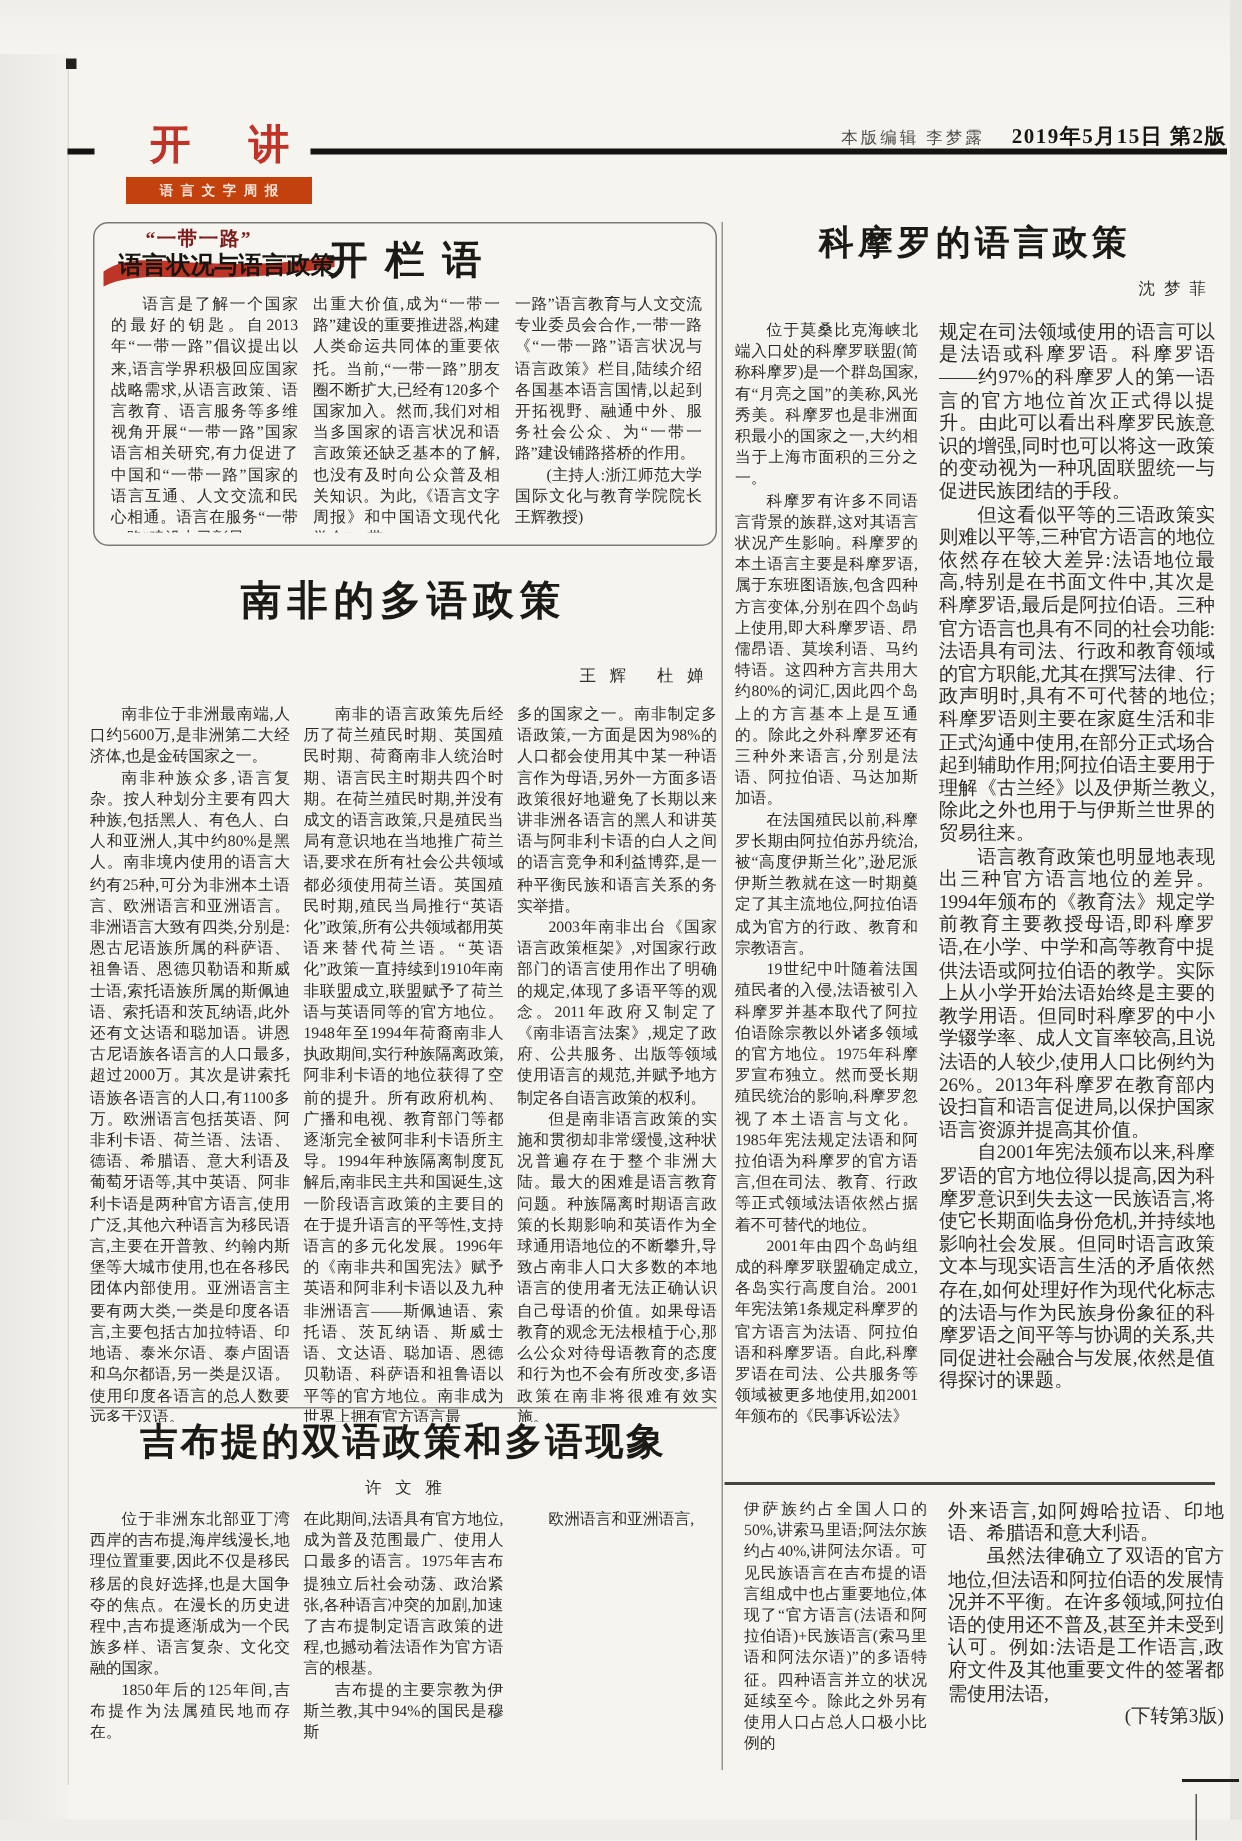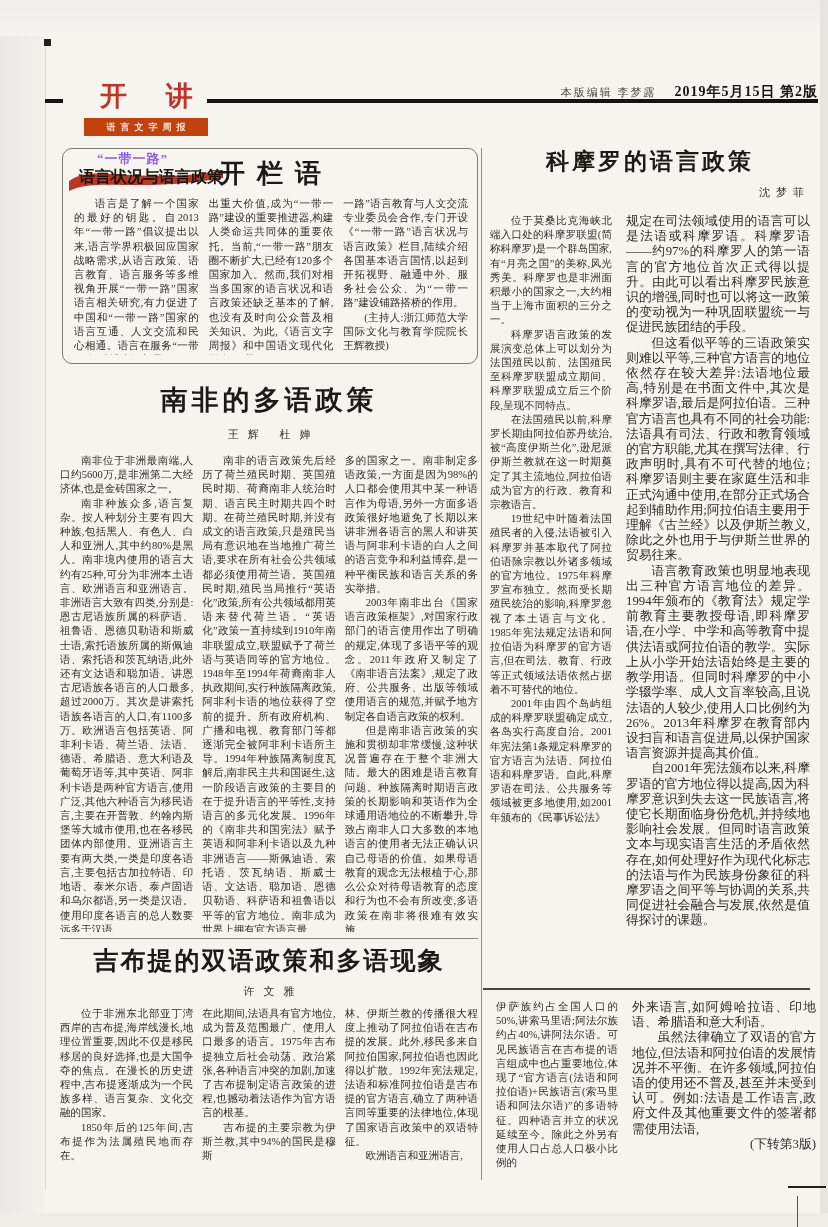--- a/index.html
+++ b/index.html
@@ -37,29 +37,29 @@
   .col p.cont{text-indent:0;}
   .col p.turn{text-align:right;text-indent:0;}
   .body-sm .col p, .col.f-sm p{font-size:10.5px;line-height:14.2px;}
   .col.f-lg p{font-size:12.8px;line-height:15.2px;}
 
   
   .opener{position:absolute;left:62px;top:148px;width:414px;height:214px;border:1.5px solid #7c7a74;border-radius:10px;background:#f6f5f0;}
   .opener-title{position:absolute;left:0;right:0;top:7px;font-size:26px;letter-spacing:12px;padding-left:12px;}
   .badge{position:absolute;left:4px;top:0px;width:158px;height:46px;}
   .badge svg{position:absolute;left:0;top:4px;}
-  .badge .b1{position:absolute;left:30px;top:1px;font-weight:bold;font-size:13px;letter-spacing:1px;color:#8b5cf6;}
+  .badge .b1{position:absolute;left:30px;top:1px;font-weight:bold;font-size:13px;letter-spacing:1px;color:#7f1d1d;}
   .badge .b2{position:absolute;left:12px;top:18px;font-weight:bold;font-size:16px;color:#17150f;white-space:nowrap;}
   .opener .cols{position:absolute;left:11px;right:9px;top:48px;height:158px;gap:10px;}
   .opener .col{flex:1;}
 
   
   .south{position:absolute;left:60px;top:382px;width:418px;}
   .south .sec-title{font-size:27px;letter-spacing:4px;}
-  .south .sec-author{margin-top:9px;}
+  .south .sec-author{margin-top:25px;text-align:right;}
   .south .cols{margin-top:12px;height:478px;gap:9px;}
   .south .col{flex:1;}
 
   .rule-sa{position:absolute;left:60px;top:938px;width:418px;height:1px;background:#8b8880;}
 
   
   .dji{position:absolute;left:60px;top:944px;width:418px;}
   .dji .sec-title{font-size:25px;letter-spacing:2px;}
   .dji .sec-author{margin-top:7px;}
   .dji .cols{margin-top:8px;height:222px;gap:9px;}
@@ -117,21 +117,21 @@
   </div>
   <div class="opener-title sec-title">开栏语</div>
   <div class="cols body-sm">
       <div class="col">
         <p>语言是了解一个国家的最好的钥匙。自2013年“一带一路”倡议提出以来,语言学界积极回应国家战略需求,从语言政策、语言教育、语言服务等多维视角开展“一带一路”国家语言相关研究,有力促进了中国和“一带一路”国家的语言互通、人文交流和民心相通。语言在服务“一带一路”建设中已彰显</p>
       </div>
       <div class="col">
         <p class="cont">出重大价值,成为“一带一路”建设的重要推进器,构建人类命运共同体的重要依托。当前,“一带一路”朋友圈不断扩大,已经有120多个国家加入。然而,我们对相当多国家的语言状况和语言政策还缺乏基本的了解,也没有及时向公众普及相关知识。为此,《语言文字周报》和中国语文现代化学会“一带</p>
       </div>
       <div class="col">
-        <p class="cont">一路”语言教育与人文交流专业委员会合作,专门开设《“一带一路”语言状况与语言政策》栏目,陆续介绍各国基本语言国情,以起到开拓视野、融通中外、服务社会公众、为“一带一路”建设铺路搭桥的作用。</p>
+        <p class="cont">一路”语言教育与人文交流专业委员会合作,一带一路《“一带一路”语言状况与语言政策》栏目,陆续介绍各国基本语言国情,以起到开拓视野、融通中外、服务社会公众、为“一带一路”建设铺路搭桥的作用。</p>
         <p>(主持人:浙江师范大学国际文化与教育学院院长  王辉教授)</p>
       </div>
     </div>
 </div>
 
 <div class="south">
   <div class="sec-title">南非的多语政策</div>
   <div class="sec-author">王辉  杜婵</div>
   <div class="cols body-sm">
       <div class="col">
@@ -157,35 +157,34 @@
   <div class="cols body-sm">
       <div class="col">
         <p>位于非洲东北部亚丁湾西岸的吉布提,海岸线漫长,地理位置重要,因此不仅是移民移居的良好选择,也是大国争夺的焦点。在漫长的历史进程中,吉布提逐渐成为一个民族多样、语言复杂、文化交融的国家。</p>
         <p>1850年后的125年间,吉布提作为法属殖民地而存在。</p>
       </div>
       <div class="col">
         <p class="cont">在此期间,法语具有官方地位,成为普及范围最广、使用人口最多的语言。1975年吉布提独立后社会动荡、政治紧张,各种语言冲突的加剧,加速了吉布提制定语言政策的进程,也撼动着法语作为官方语言的根基。</p>
         <p>吉布提的主要宗教为伊斯兰教,其中94%的国民是穆斯</p>
       </div>
       <div class="col">
-        <p class="cont">林。伊斯兰教的传播很大程度上推动了阿拉伯语在吉布提的发展。此外,移民多来自阿拉伯国家,阿拉伯语也因此得以扩散。1992年宪法规定,法语和标准阿拉伯语是吉布提的官方语言,确立了两种语言同等重要的法律地位,体现了国家语言政策中的双语特征。</p>
         <p>欧洲语言和亚洲语言,</p>
       </div>
     </div>
 </div>
 
 <div class="vrule"></div>
 
 <div class="como">
   <div class="sec-title">科摩罗的语言政策</div>
   <div class="sec-author">沈梦菲</div>
   <div class="cols">
       <div class="col w-narrow f-sm">
         <p>位于莫桑比克海峡北端入口处的科摩罗联盟(简称科摩罗)是一个群岛国家,有“月亮之国”的美称,风光秀美。科摩罗也是非洲面积最小的国家之一,大约相当于上海市面积的三分之一。</p>
-        <p>科摩罗语言政策的发展演变总体上可以划分为法国殖民以前、法国殖民至科摩罗联盟成立期间、科摩罗联盟成立后三个阶段,呈现不同特点。</p>
+        <p>科摩罗有许多不同语言背景的族群,这对其语言状况产生影响。科摩罗的本土语言主要是科摩罗语,属于东班图语族,包含四种方言变体,分别在四个岛屿上使用,即大科摩罗语、昂儒昂语、莫埃利语、马约特语。这四种方言共用大约80%的词汇,因此四个岛上的方言基本上是互通的。除此之外科摩罗还有三种外来语言,分别是法语、阿拉伯语、马达加斯加语。</p>
         <p>在法国殖民以前,科摩罗长期由阿拉伯苏丹统治,被“高度伊斯兰化”,逊尼派伊斯兰教就在这一时期奠定了其主流地位,阿拉伯语成为官方的行政、教育和宗教语言。</p>
         <p>19世纪中叶随着法国殖民者的入侵,法语被引入科摩罗并基本取代了阿拉伯语除宗教以外诸多领域的官方地位。1975年科摩罗宣布独立。然而受长期殖民统治的影响,科摩罗忽视了本土语言与文化。1985年宪法规定法语和阿拉伯语为科摩罗的官方语言,但在司法、教育、行政等正式领域法语依然占据着不可替代的地位。</p>
         <p>2001年由四个岛屿组成的科摩罗联盟确定成立,各岛实行高度自治。2001年宪法第1条规定科摩罗的官方语言为法语、阿拉伯语和科摩罗语。自此,科摩罗语在司法、公共服务等领域被更多地使用,如2001年颁布的《民事诉讼法》</p>
       </div>
       <div class="col w-wide f-lg">
         <p class="cont">规定在司法领域使用的语言可以是法语或科摩罗语。科摩罗语——约97%的科摩罗人的第一语言的官方地位首次正式得以提升。由此可以看出科摩罗民族意识的增强,同时也可以将这一政策的变动视为一种巩固联盟统一与促进民族团结的手段。</p>
         <p>但这看似平等的三语政策实则难以平等,三种官方语言的地位依然存在较大差异:法语地位最高,特别是在书面文件中,其次是科摩罗语,最后是阿拉伯语。三种官方语言也具有不同的社会功能:法语具有司法、行政和教育领域的官方职能,尤其在撰写法律、行政声明时,具有不可代替的地位;科摩罗语则主要在家庭生活和非正式沟通中使用,在部分正式场合起到辅助作用;阿拉伯语主要用于理解《古兰经》以及伊斯兰教义,除此之外也用于与伊斯兰世界的贸易往来。</p>
         <p>语言教育政策也明显地表现出三种官方语言地位的差异。1994年颁布的《教育法》规定学前教育主要教授母语,即科摩罗语,在小学、中学和高等教育中提供法语或阿拉伯语的教学。实际上从小学开始法语始终是主要的教学用语。但同时科摩罗的中小学辍学率、成人文盲率较高,且说法语的人较少,使用人口比例约为26%。2013年科摩罗在教育部内设扫盲和语言促进局,以保护国家语言资源并提高其价值。</p>
         <p>自2001年宪法颁布以来,科摩罗语的官方地位得以提高,因为科摩罗意识到失去这一民族语言,将使它长期面临身份危机,并持续地影响社会发展。但同时语言政策文本与现实语言生活的矛盾依然存在,如何处理好作为现代化标志的法语与作为民族身份象征的科摩罗语之间平等与协调的关系,共同促进社会融合与发展,依然是值得探讨的课题。</p>
       </div>

